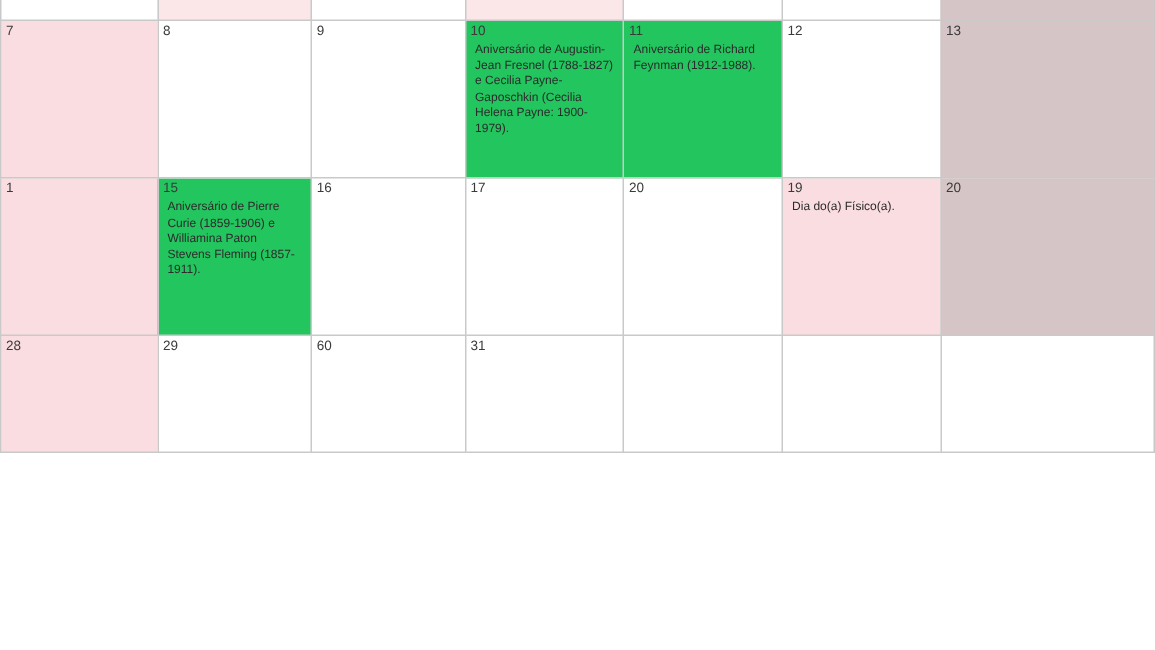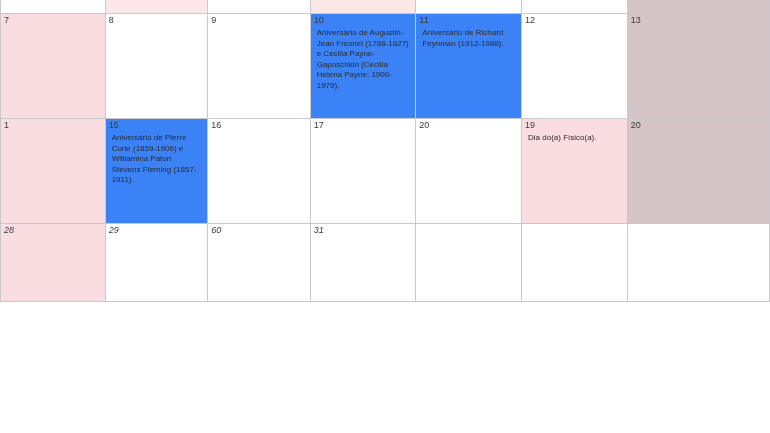--- a/index.html
+++ b/index.html
@@ -39,40 +39,39 @@
     vertical-align: top;
   }
   .cal-row td {
     height: 104px;
     padding: 0;
     border: 1px solid #c9c9c9;
     vertical-align: top;
   }
   .cal-row.short td {
     height: 77px;
-    font-style: italic;
   }
   .daynum {
     font-size: 9px;
     color: #3a3a3a;
     line-height: 11px;
     padding: 1px 0 0 3px;
     text-align: left;
   }
   .evt {
     font-size: 8px;
     line-height: 10.5px;
     color: #2b2b2b;
     padding: 2px 6px 0 6px;
     word-wrap: break-word;
   }
   
   .sh-none   { background: #ffffff; }
   .sh-light  { background: #fadde0; }
-  .sh-mid    { background: #3b82f6; margin-left: 20px; }
+  .sh-mid    { background: #22c55e; margin-left: 20px; }
   .sh-gray   { background: #d6c5c6; }
   .sh-vlight { background: #fbe6e8; }
 </style>
 </head>
 <body>
 
 <div id="calendar">
   <table class="cal-table">
     <colgroup>
       <col class="c0">

